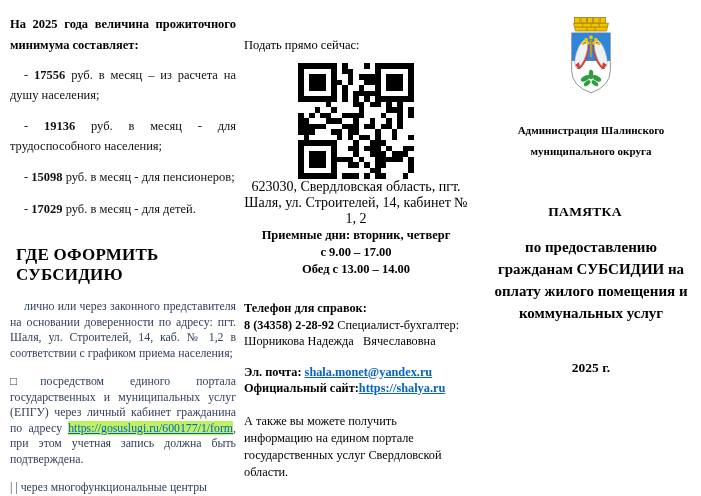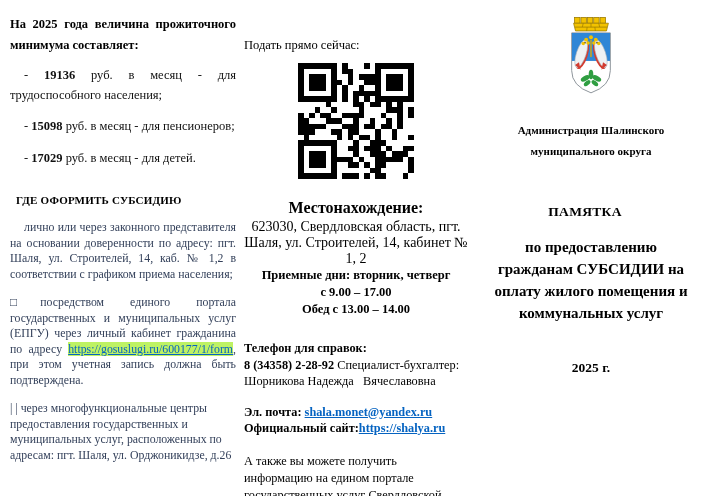--- a/index.html
+++ b/index.html
@@ -10,21 +10,21 @@
   }
   .col{position:absolute;}
   .col-left{left:10px;top:8px;width:226px;}
   .col-mid{left:244px;top:34px;width:224px;}
   .col-right{left:482px;top:14px;width:218px;}
 
   
   .intro{font-weight:bold;font-size:12.5px;line-height:21px;text-align:justify;margin:6px 0 10px 0;}
   .mw-item{font-size:12.5px;line-height:19.5px;margin:0 0 12px 0;text-align:justify;text-indent:14px;color:#111;}
   .mw-item b{font-weight:bold;}
-  .where-heading{font-weight:bold;font-size:11px;margin:26px 0 14px 6px;letter-spacing:.2px;}
+  .where-heading{font-weight:bold;font-size:17px;margin:26px 0 14px 6px;letter-spacing:.2px;}
   .lp{font-size:11.8px;line-height:15.5px;text-align:justify;color:#33405a;margin:0 0 13px 0;}
   .lp.first{text-indent:14px;}
   .lp.ragged{text-align:left;}
   a.doclink{color:#0563c1;text-decoration:underline;cursor:pointer;}
   .hl{background:#bef264;}
 
   
   .apply-now{font-weight:normal;font-size:12.5px;margin:4px 0 10px 0;}
   .qr-wrap{width:116px;height:116px;margin:0 auto;background:#fff;}
   .qr{display:grid;grid-template-columns:repeat(21,1fr);grid-template-rows:repeat(21,1fr);width:116px;height:116px;}
@@ -47,20 +47,21 @@
   .doc-title{font-weight:bold;font-size:13.5px;text-align:center;margin:42px 12px 0 0;letter-spacing:.3px;}
   .doc-subtitle{font-weight:bold;font-size:15px;line-height:22px;text-align:center;margin:16px auto 0 auto;width:206px;}
   .doc-year{font-weight:bold;font-size:13.5px;text-align:center;margin:36px 0 0 0;}
 </style>
 </head>
 <body>
 
 <div class="col col-left">
   <p class="intro">На 2025 года величина прожиточного минимума составляет:</p>
 
+  <p class="mw-item"><span>- </span><b>17556</b><span> руб. в месяц – из расчета на душу населения;</span></p>
   <p class="mw-item"><span>- </span><b>19136</b><span> руб. в месяц - для трудоспособного населения;</span></p>
   <p class="mw-item"><span>- </span><b>15098</b><span> руб. в месяц - для пенсионеров;</span></p>
   <p class="mw-item"><span>- </span><b>17029</b><span> руб. в месяц - для детей.</span></p>
 
   <h3 class="where-heading">ГДЕ ОФОРМИТЬ СУБСИДИЮ</h3>
 
   <p class="lp first">лично или через законного представителя на основании доверенности по адресу: пгт. Шаля, ул. Строителей, 14, каб. № 1,2 в соответствии с графиком приема населения;</p>
 
   <p class="lp"><span>□</span><span>посредством единого портала государственных и муниципальных услуг (ЕПГУ) через личный кабинет гражданина по адресу </span><a class="doclink hl">https://gosuslugi.ru/600177/1/form</a><span>, при этом учетная запись должна быть подтверждена.</span></p>
 
@@ -510,21 +511,20 @@
         <i class="m"></i>
         <i class="m"></i>
         <i></i>
         <i></i>
         <i></i>
         <i class="m"></i>
         <i></i>
       </div>
   </div>
 
-  <h2 class="loc-heading">Местонахождение:</h2>
   <p class="addr">623030, Свердловская область, пгт. Шаля, ул. Строителей, 14, кабинет № 1, 2</p>
   <p class="sched">Приемные дни: вторник, четверг</p>
   <p class="sched">с 9.00 – 17.00</p>
   <p class="sched">Обед с 13.00 – 14.00</p>
 
   <div class="phone-block">
     <div class="phone-heading">Телефон для справок:</div>
     <div class="phone-line"><b>8 (34358) 2-28-92</b><span> Специалист-бухгалтер:</span></div>
     <div class="person">Шорникова Надежда   Вячеславовна</div>
   </div>

